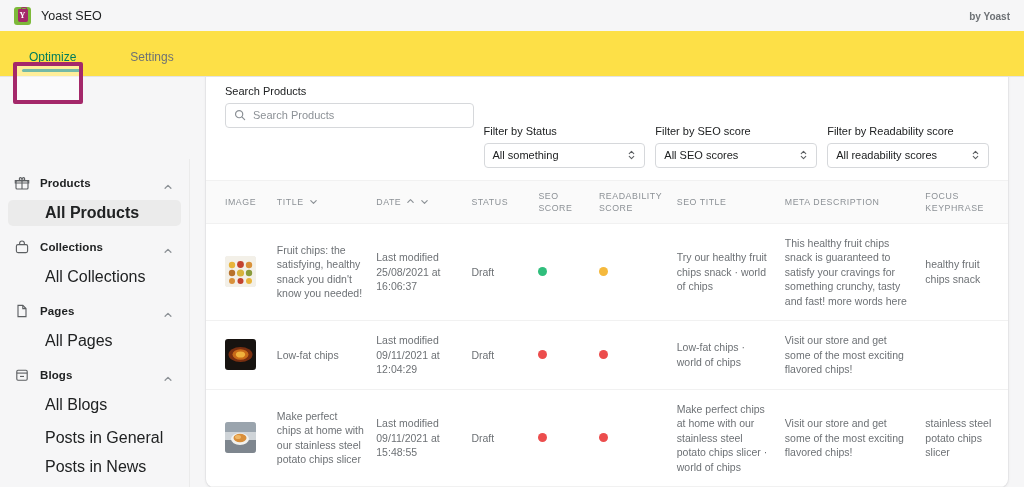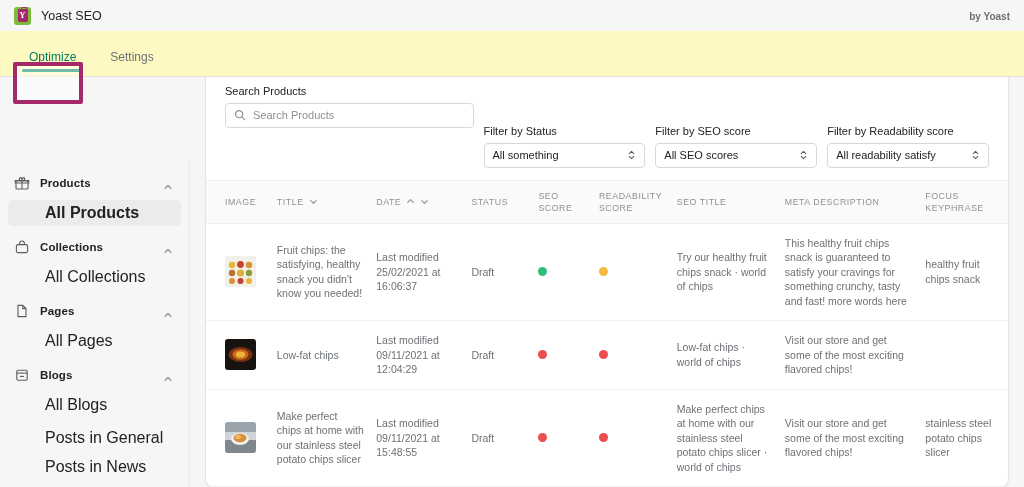--- a/index.html
+++ b/index.html
@@ -58,26 +58,27 @@
   .brand-name { font-size: 12.5px; color: #202223; font-weight: 400; }
   .by-yoast {
     position: absolute; right: 14px; top: 50%;
     transform: translateY(-50%);
     font-size: 10px; color: #6d7175; font-weight: bold;
   }
 
   
   .tabbar {
     height: 46px;
-    background: #fef9c3;
+    background: #fde047;
     display: flex;
     align-items: flex-end;
     padding-left: 22px;
     border-bottom: 1px solid #e3e3e4;
     position: relative;
+    gap: 20px;
   }
   .tab {
     font-size: 12px;
     padding: 0 7px 12px 7px;
     margin-right: 20px;
     color: #6d7175;
     position: relative;
     cursor: pointer;
     line-height: 14px;
   }
@@ -395,21 +396,21 @@
                   <path d="M2.4 6.4 5 3.8l2.6 2.6"></path>
                   <path d="M2.4 9.6 5 12.2l2.6-2.6"></path>
                 </svg>
             </span>
           </div>
         </div>
 
         <div class="filter sel">
           <div class="filter-label">Filter by Readability score</div>
           <div class="field">
-            <span class="select-val">All readability satisfy</span>
+            <span class="select-val">All readability scores</span>
             <span class="updown">
               <svg viewBox="0 0 10 16" width="9" height="14" fill="none" stroke="currentColor" stroke-width="1.2" stroke-linecap="round" stroke-linejoin="round">
                   <path d="M2.4 6.4 5 3.8l2.6 2.6"></path>
                   <path d="M2.4 9.6 5 12.2l2.6-2.6"></path>
                 </svg>
             </span>
           </div>
         </div>
 
       </div>
@@ -484,21 +485,21 @@
                     <circle cx="7" cy="17" r="3.2" fill="#b8722c"></circle>
                       <circle cx="15.5" cy="17" r="3.6" fill="#d8b33c"></circle>
                       <circle cx="24" cy="17" r="3.2" fill="#8a9c3c"></circle>
                     <circle cx="7" cy="25" r="3" fill="#d9913a"></circle>
                       <circle cx="15.5" cy="25" r="3" fill="#c3422f"></circle>
                       <circle cx="24" cy="25" r="3" fill="#e8b43a"></circle>
                   </svg>
                 </span>
               </td>
               <td>Fruit chips: the satisfying, healthy snack you didn't know you needed!</td>
-              <td>Last modified 25/02/2021 at 16:06:37</td>
+              <td>Last modified 25/08/2021 at 16:06:37</td>
               <td>Draft</td>
               <td><span class="dot" style="background:#30be7c"></span></td>
               <td><span class="dot" style="background:#f5b93d"></span></td>
               <td>Try our healthy fruit chips snack · world of chips</td>
               <td>This healthy fruit chips snack is guaranteed to satisfy your cravings for something crunchy, tasty and fast! more words here</td>
               <td>healthy fruit chips snack</td>
             </tr>
 
             <tr>
               <td class="first">

